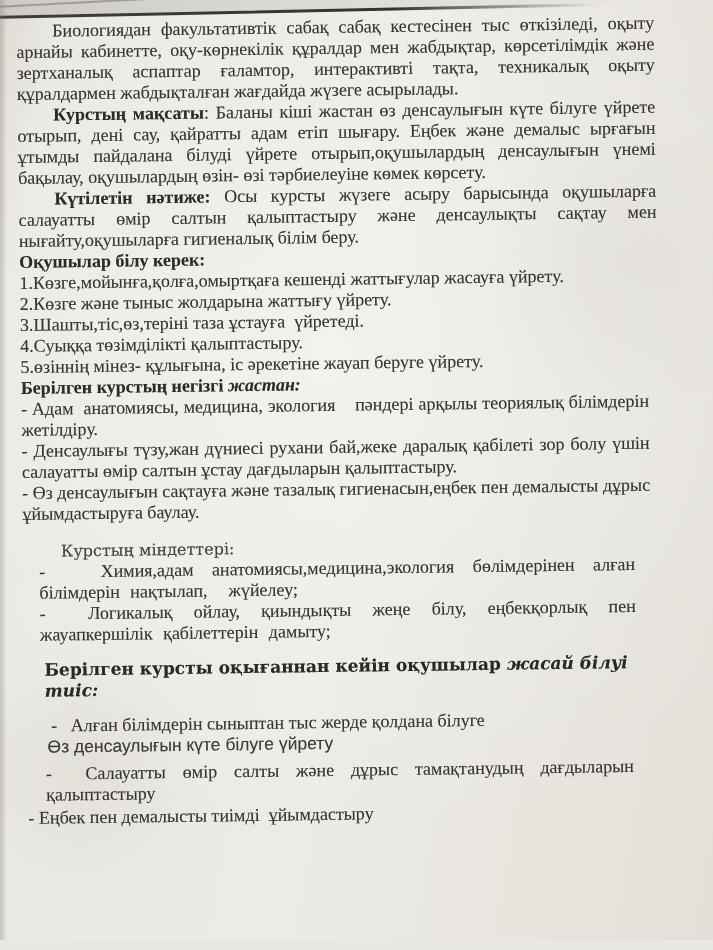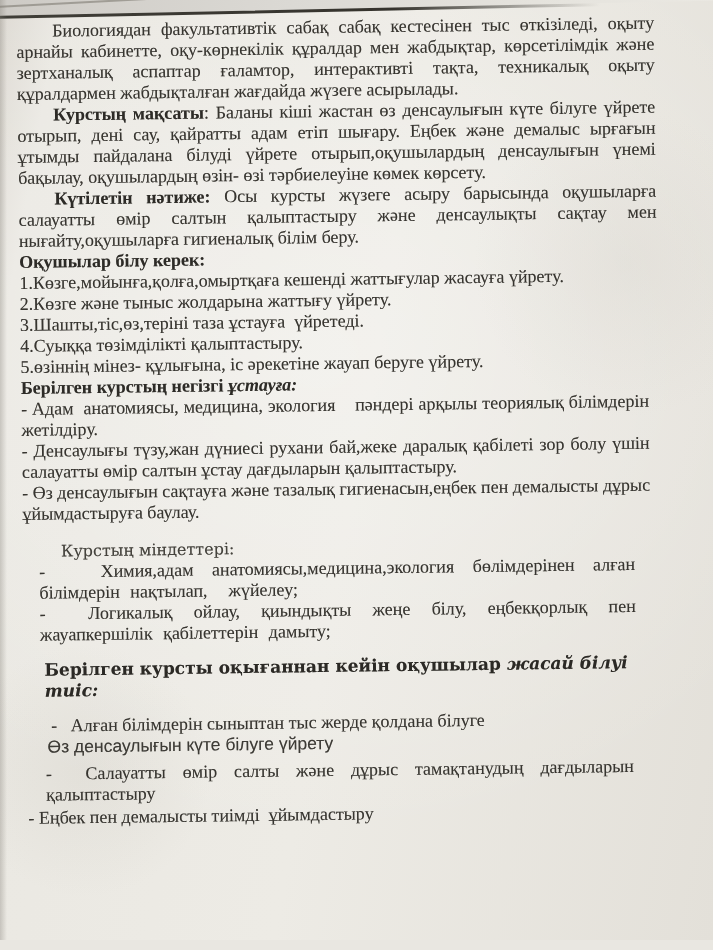--- a/index.html
+++ b/index.html
@@ -88,21 +88,21 @@
     <p class="h-bold">Оқушылар білу керек:</p>
 
     <div>
       <div class="list-line">1.Көзге,мойынға,қолға,омыртқаға кешенді жаттығулар жасауға үйрету.</div>
       <div class="list-line">2.Көзге және тыныс жолдарына жаттығу үйрету.</div>
       <div class="list-line">3.Шашты,тіс,өз,теріні таза ұстауға&nbsp; үйретеді.</div>
       <div class="list-line">4.Суыққа төзімділікті қалыптастыру.</div>
       <div class="list-line">5.өзіннің мінез- құлығына, іс әрекетіне жауап беруге үйрету.</div>
     </div>
 
-    <p class="h-bold"><span>Берілген курстың негізгі </span><i>ұстауға:</i></p>
+    <p class="h-bold"><span>Берілген курстың негізгі </span><i>жастан:</i></p>
 
     <div class="direction-list">
       <div class="list-line">- Адам&nbsp; анатомиясы, медицина, экология&nbsp;&nbsp;&nbsp; пәндері арқылы теориялық білімдерін жетілдіру.</div>
       <div class="list-line">- Денсаулығы түзу,жан дүниесі рухани бай,жеке даралық қабілеті зор болу үшін салауатты өмір салтын ұстау дағдыларын қалыптастыру.</div>
       <div class="list-line">- Өз денсаулығын сақтауға және тазалық гигиенасын,еңбек пен демалысты дұрыс ұйымдастыруға баулау.</div>
     </div>
 
     <div class="tasks-block">
       <p class="tasks-heading">Курстың міндеттері:</p>
       <div class="tasks-item">-&nbsp;&nbsp; Химия,адам анатомиясы,медицина,экология бөлімдерінен алған білімдерін нақтылап,&nbsp; жүйелеу;</div>

